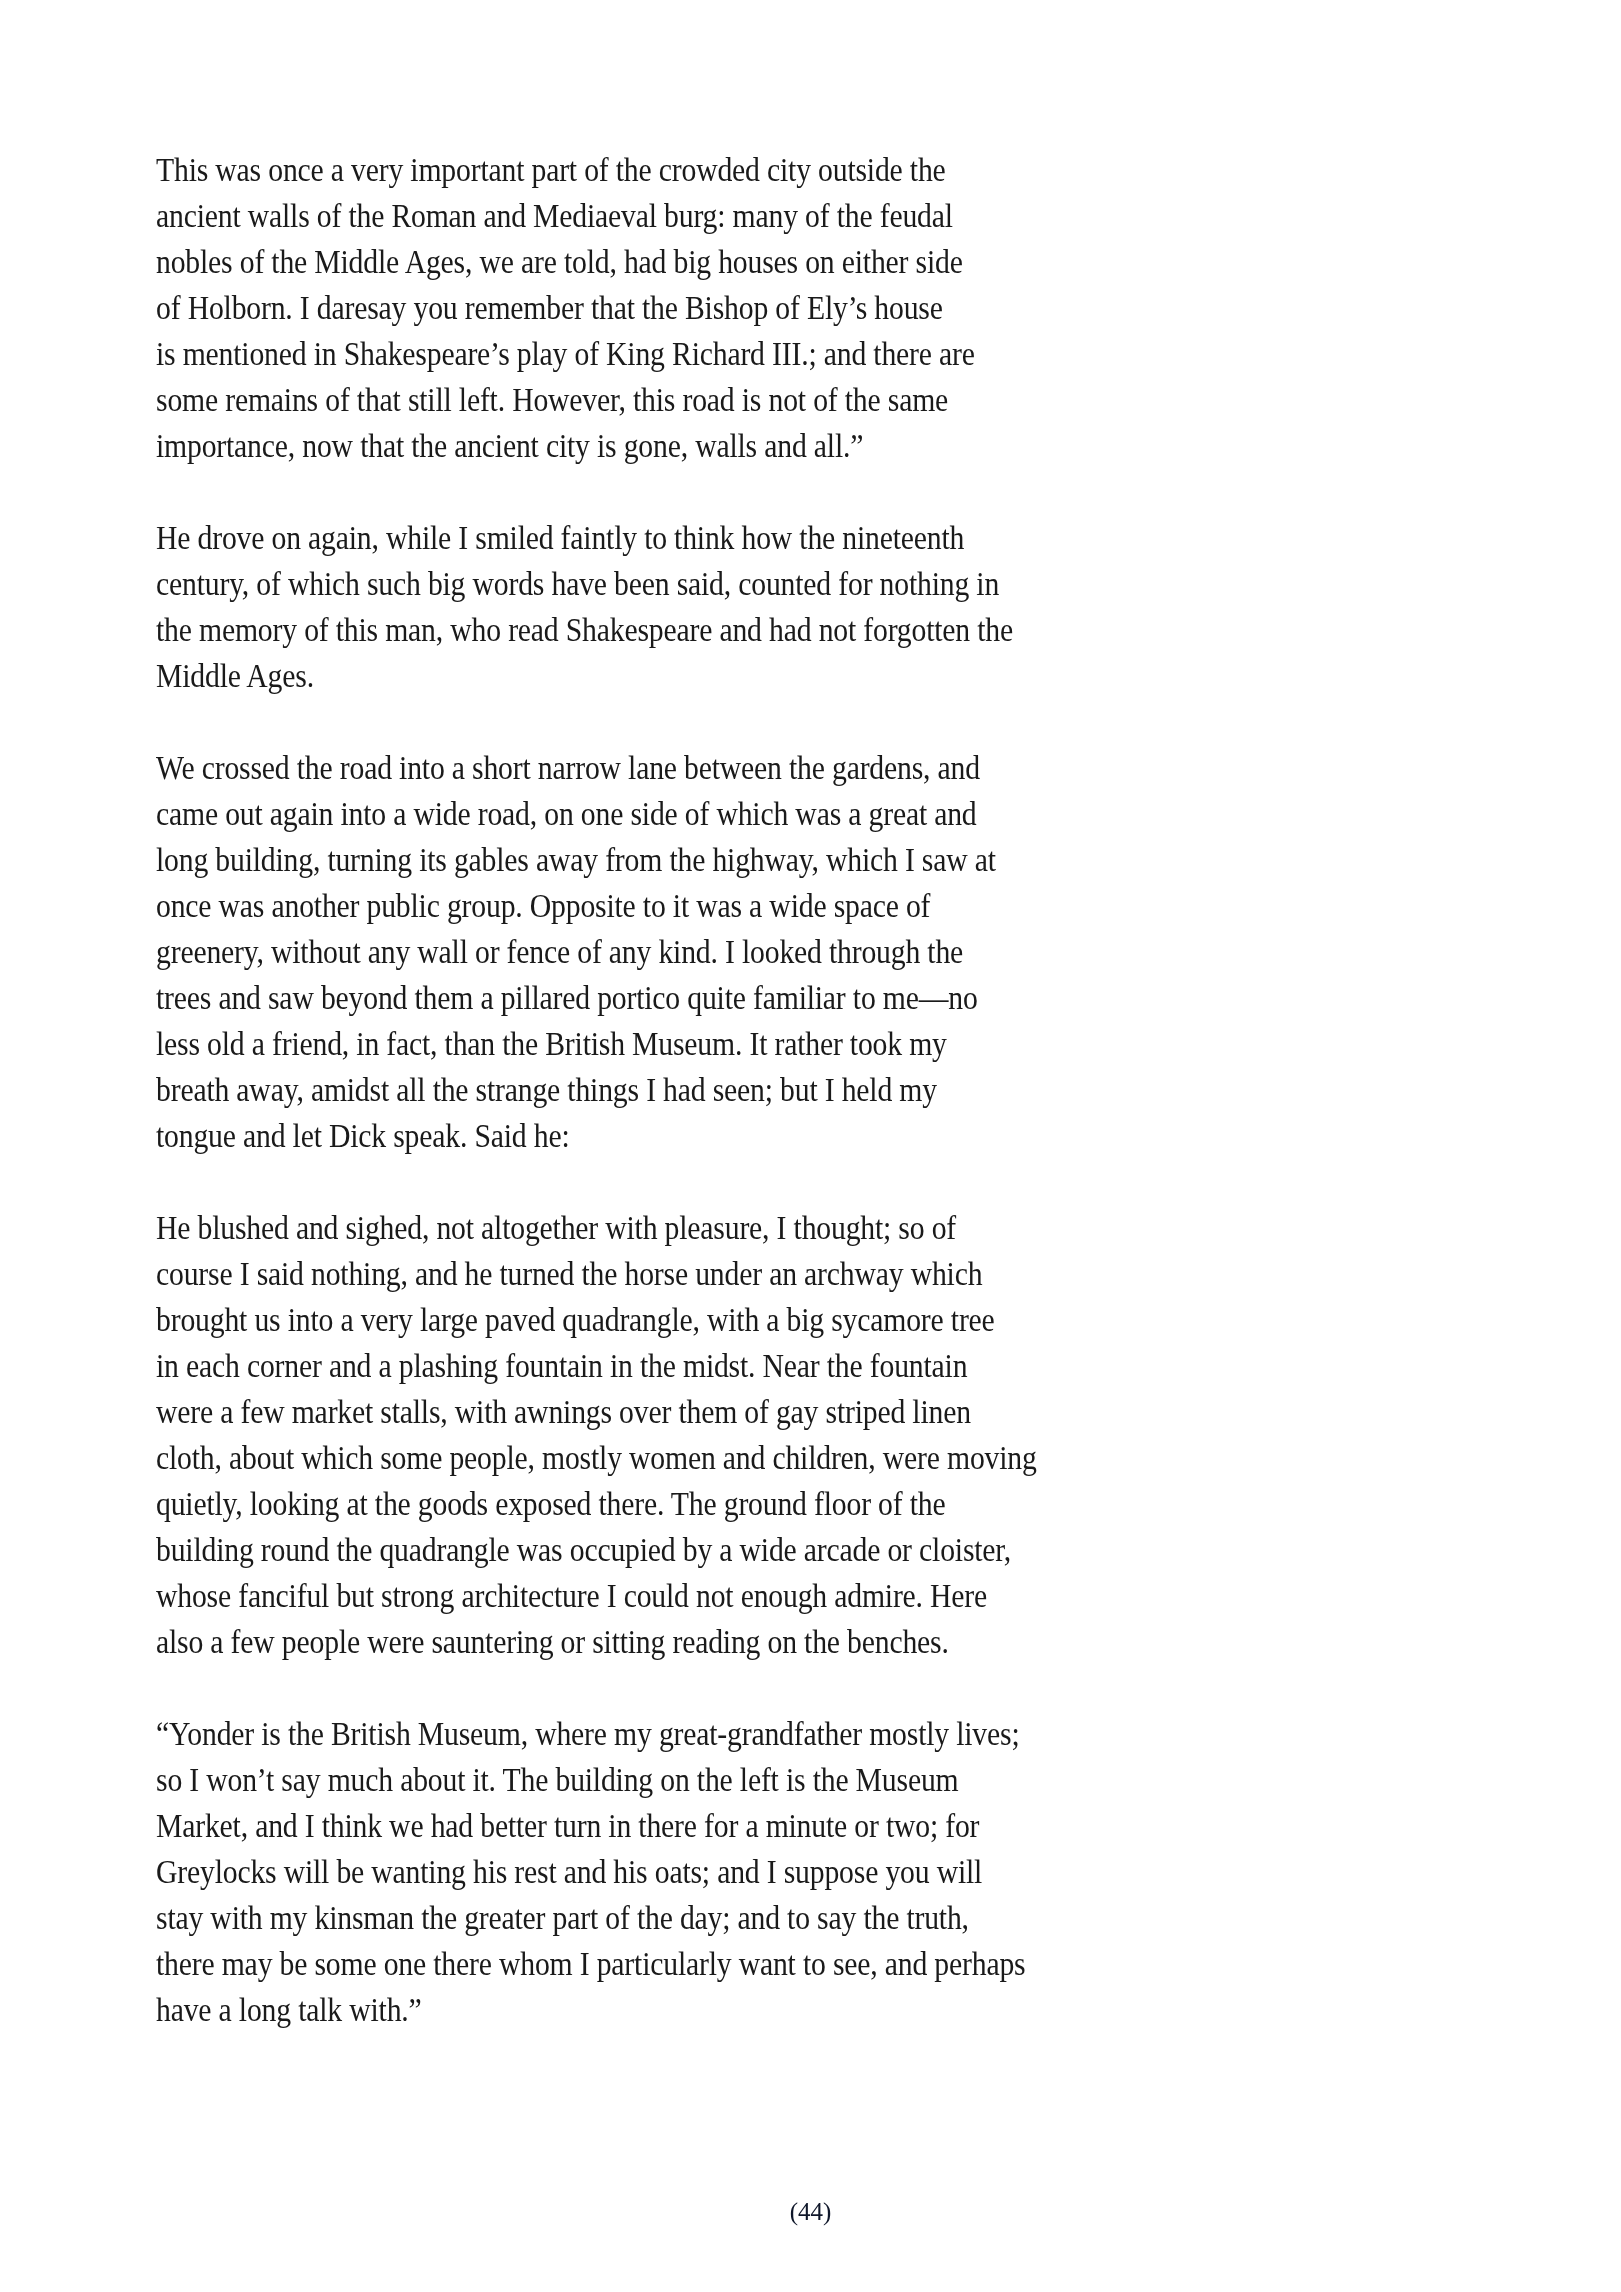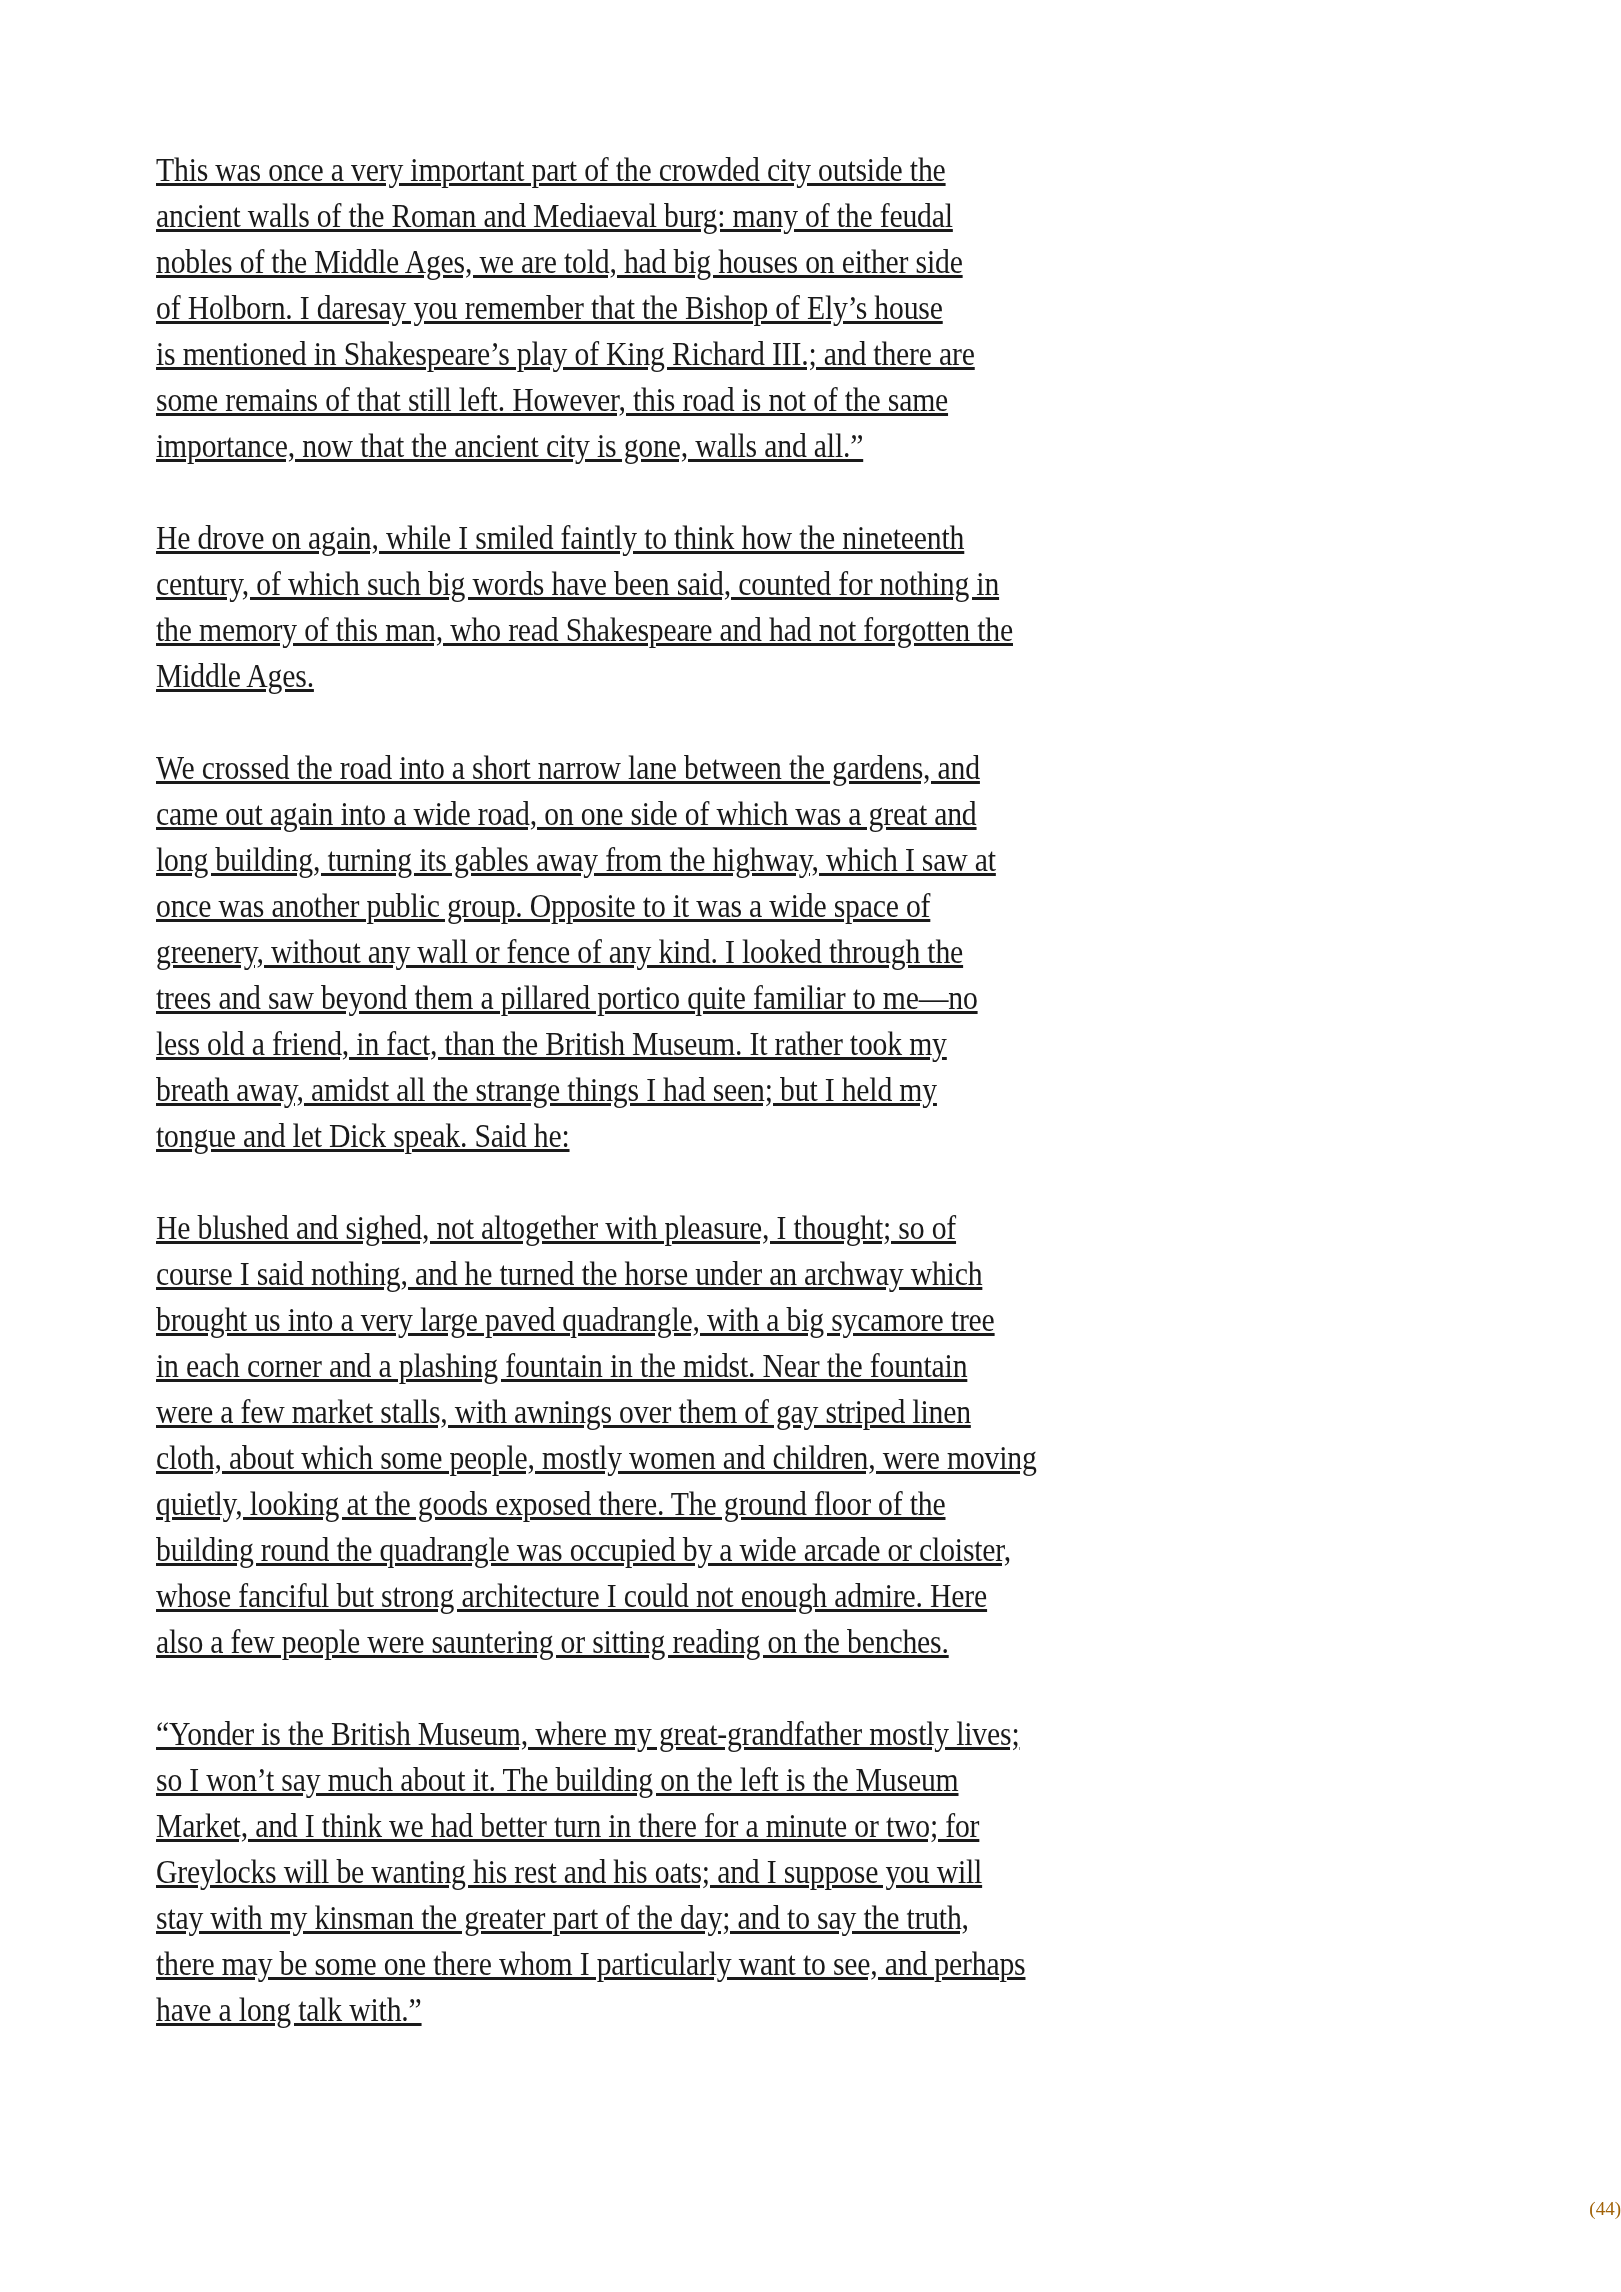--- a/index.html
+++ b/index.html
@@ -13,41 +13,40 @@
       position: relative;
       overflow: hidden;
       color: #1a1a1a;
       font-family: "Liberation Serif", "DejaVu Serif", serif;
     }
     .page {
       position: absolute;
       left: 156px;
       top: 147px;
       width: 1176px;
-      text-decoration: underline;
     }
     .para {
       margin: 0 0 46px 0;
     }
     .line {
       display: block;
       white-space: nowrap;
       font-size: 33px;
       line-height: 46px;
       letter-spacing: -0.2px;
       transform-origin: left center;
     }
     .page-number {
       position: absolute;
       top: 2198px;
       left: 0;
       width: 1621px;
-      text-align: right;
-      font-size: 19px;
-      color: #a16207;
+      text-align: center;
+      font-size: 25px;
+      color: #0f172a;
       font-family: "Liberation Serif", "DejaVu Serif", serif;
     }
   </style>
 </head>
 <body>
 
 <div class="page">
   <p class="para">
     <span class="line" style="transform: scaleX(0.9);">This was once a very important part of the crowded city outside the</span>
     <span class="line" style="transform: scaleX(0.9);">ancient walls of the Roman and Mediaeval burg: many of the feudal</span>

